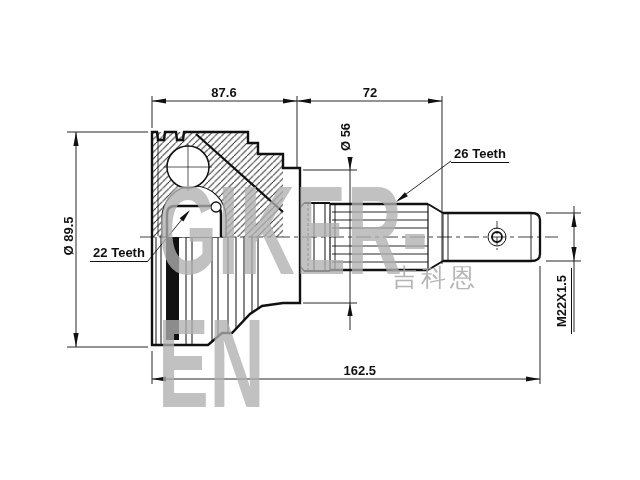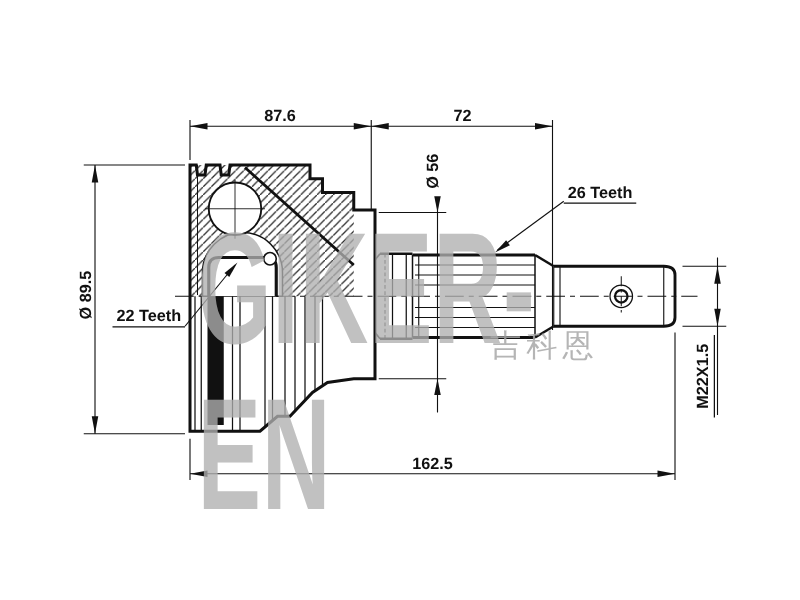--- a/index.html
+++ b/index.html
@@ -160,15 +160,15 @@
   <div class="dimtext rot" style="left:321px;top:129px;width:50px;height:16px;">Ø 56</div>
 
   <div class="dimtext leadered" style="left:451px;top:146px;width:58px;">26 Teeth</div>
 
   <div class="dimtext leadered" style="left:90px;top:245px;width:58px;">22 Teeth</div>
 
   <div class="dimtext rot" style="left:34px;top:228px;width:70px;height:16px;">Ø 89.5</div>
 
   <div class="dimtext rot leadered" style="left:530px;top:292px;width:66px;height:16px;">M22X1.5</div>
 
-  <div class="dimtext" style="left:316px;top:363px;width:60px;">162.5</div>
+  <div class="dimtext" style="left:316px;top:363px;width:60px;text-align:right;">162.5</div>
 
 </div>
 
 </body></html>

